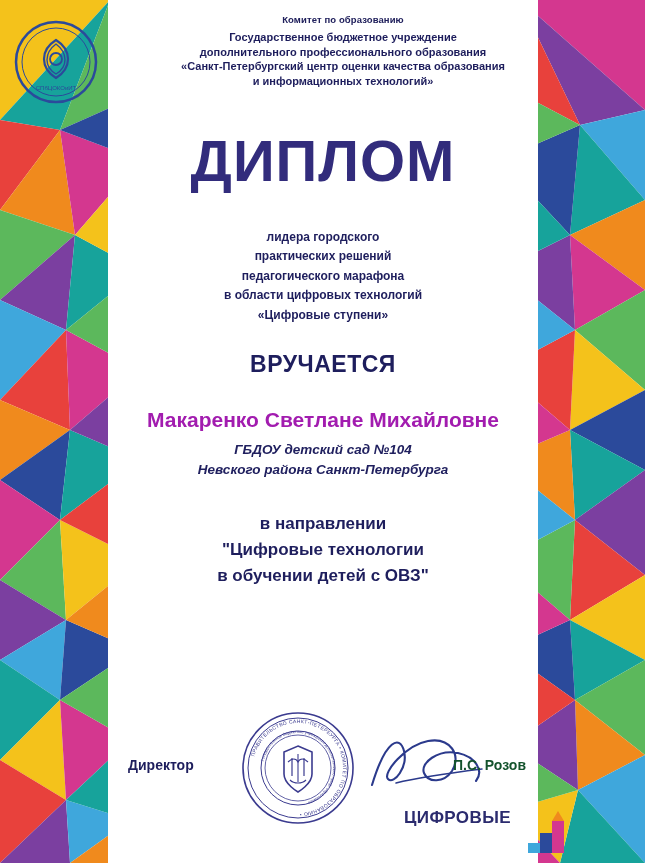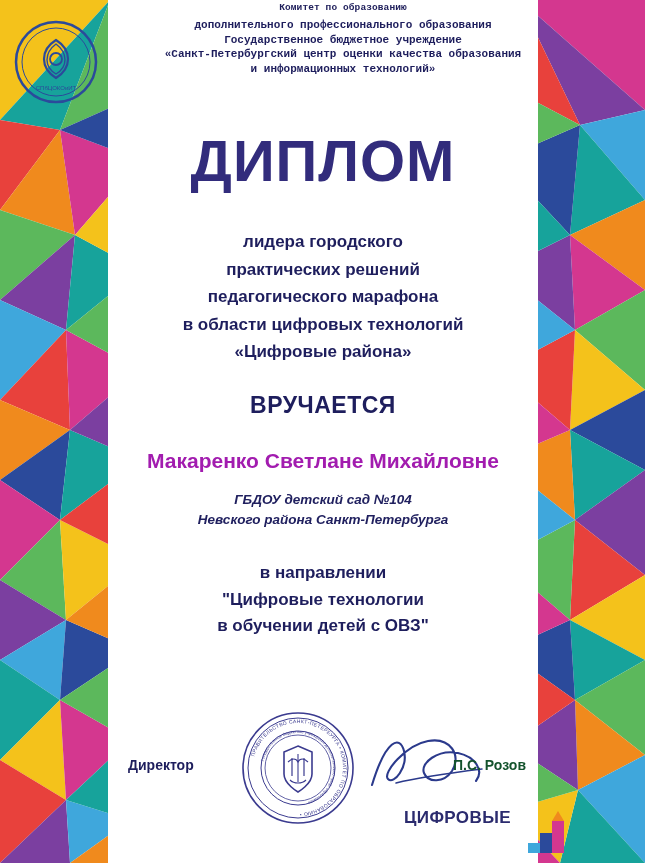--- a/index.html
+++ b/index.html
@@ -33,25 +33,24 @@
     top: 0px;
     width: 430px;
     height: 863px;
     background: #ffffff;
   }
 
   
   .header {
     position: absolute;
     left: 108px;
-    top: 2px;
+    top: 14px;
     width: 470px;
     text-align: center;
     color: #1b1b4b;
-    font-family: Liberation Mono, monospace;
   }
   .header .committee {
     font-size: 9.5px;
     font-weight: bold;
     letter-spacing: .1px;
     color: #20205c;
     margin-bottom: 5px;
   }
   .header .org {
     font-size: 11px;
@@ -83,40 +82,40 @@
     font-weight: bold;
     letter-spacing: 1px;
     color: #322c7c;
     line-height: 1;
     margin-top: 14px;
     margin-bottom: 4px;
     font-family: "Liberation Sans", sans-serif;
   }
   .subtitle {
     margin-top: 38px;
-    font-size: 17px;
+    font-size: 12px;
     font-weight: bold;
     line-height: 1.62;
     color: #1e1e5d;
   }
   .awarded {
     margin-top: 26px;
     font-size: 23px;
     font-weight: bold;
     letter-spacing: .5px;
     color: #1e1e5d;
   }
   .recipient {
     margin-top: 30px;
     font-size: 21px;
     font-weight: bold;
     color: #a21caf;
   }
   .institution {
-    margin-top: 17px;
+    margin-top: 8px;
     font-size: 13.5px;
     font-weight: bold;
     font-style: italic;
     line-height: 1.5;
     color: #20205f;
   }
   .nomination {
     margin-top: 30px;
     font-size: 17px;
     font-weight: bold;
@@ -311,36 +310,36 @@
     <circle cx="42" cy="42" r="34" fill="none" stroke="#2b4a9b" stroke-width="1"></circle>
     <path d="M42 20 C26 30, 26 48, 42 58 C58 48, 58 30, 42 20 Z" fill="none" stroke="#2b4a9b" stroke-width="2.2"></path>
     <path d="M42 24 C30 33, 30 47, 42 54 C54 47, 54 33, 42 24 Z" fill="none" stroke="#2b4a9b" stroke-width="1.4"></path>
     <circle cx="42" cy="39" r="6" fill="none" stroke="#2b4a9b" stroke-width="1.8"></circle>
     <text x="42" y="70" text-anchor="middle" font-family="Liberation Sans, sans-serif" font-size="6" fill="#2b4a9b">СПбЦОКОиИТ</text>
   </svg>
 
   <div class="header">
     <div class="committee">Комитет по образованию</div>
     <div class="org">
+      <div>Государственное бюджетное учреждение</div>
       <div>дополнительного профессионального образования</div>
-      <div>Государственное бюджетное учреждение</div>
       <div>«Санкт-Петербургский центр оценки качества образования</div>
       <div>и информационных технологий»</div>
     </div>
   </div>
 
   <div class="content">
     <div class="title">ДИПЛОМ</div>
 
     <div class="subtitle">
       <div>лидера городского</div>
       <div>практических решений</div>
       <div>педагогического марафона</div>
       <div>в области цифровых технологий</div>
-      <div>«Цифровые района»</div>
+      <div>«Цифровые ступени»</div>
     </div>
 
     <div class="awarded">ВРУЧАЕТСЯ</div>
 
     <div class="recipient">Макаренко Светлане Михайловне</div>
 
     <div class="institution">
       <div>ГБДОУ детский сад №104</div>
       <div>Невского района Санкт-Петербурга</div>
     </div>

